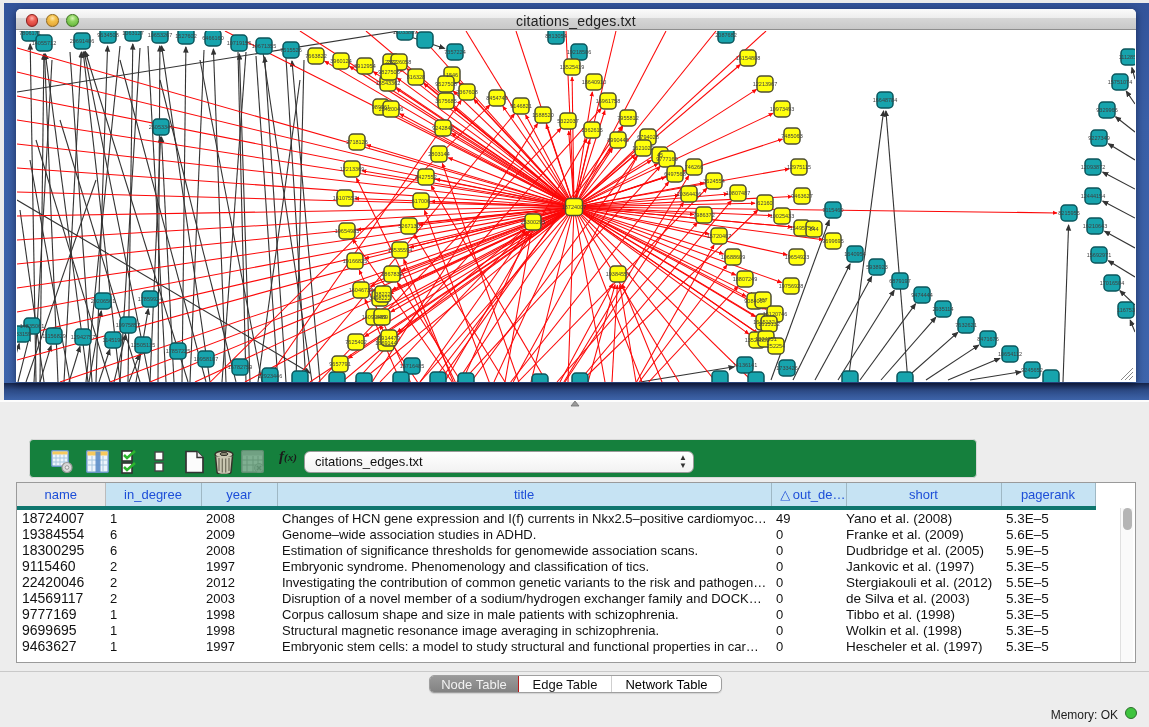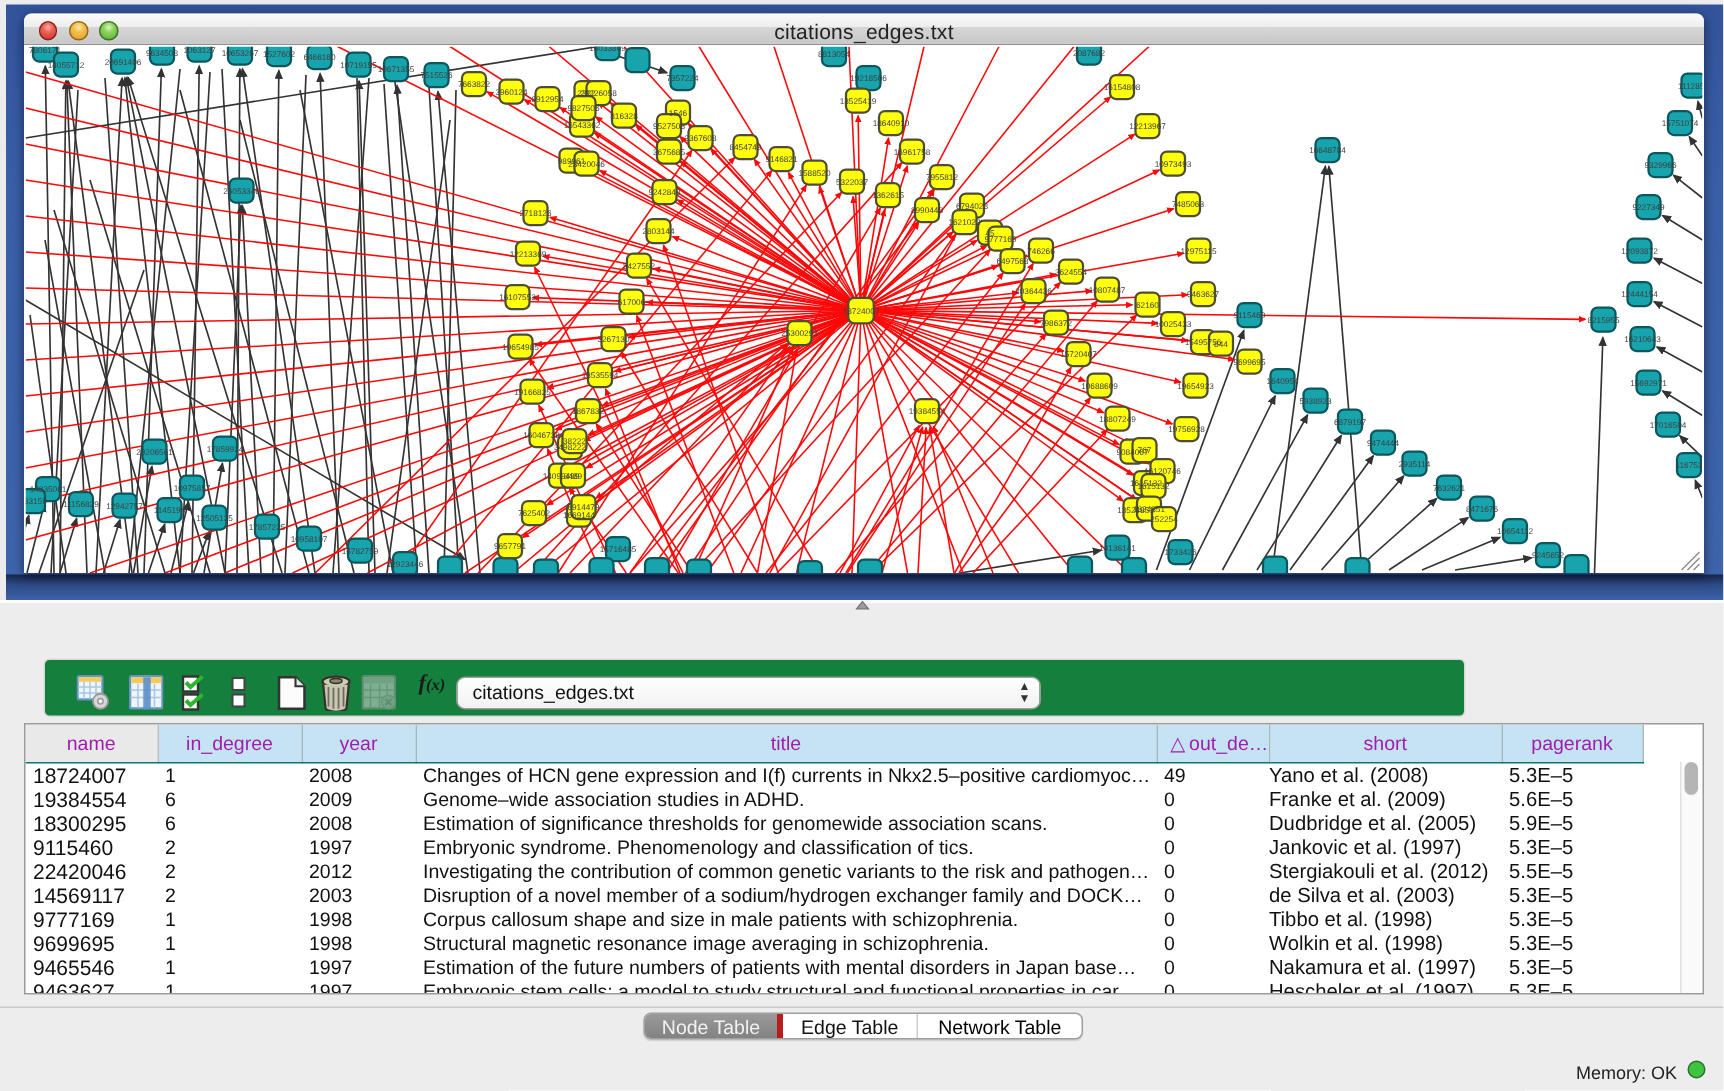--- a/index.html
+++ b/index.html
@@ -29,38 +29,38 @@
   border-bottom:1px solid #d0d0d0; }
 #ptitle .t { position:absolute; left:10px; top:6px; font-size:13px; color:#333; }
 #toolpanel { position:absolute; left:29px; top:39px; width:948px; height:39px;
   background:#15803d; border:1px solid #d8d8d8; border-radius:4px; }
 #combo { position:absolute; left:274px; top:11px; width:390px; height:22px; background:linear-gradient(180deg,#ffffff,#f2f2f2);
   border:1px solid #9a9a9a; border-radius:6px; font-size:13px; color:#111; line-height:20px; padding-left:10px; }
 #combo .arr { position:absolute; right:6px; top:2px; font-size:8px; color:#333; line-height:8px; text-align:center; }
 #tbl { position:absolute; left:16px; top:82px; width:1120px; height:181px; background:#fff;
   border:1px solid #9a9a9a; overflow:hidden; }
 table { border-collapse:collapse; table-layout:fixed; width:1078px; font-size:13px; color:#111; }
-th { background:#c6e3f3; font-weight:normal; font-size:13px; color:#a21caf; height:25px;
-  border-right:1px solid #9fb8c4; border-bottom:1px solid #0f766e; text-align:center; padding:0; overflow:hidden; white-space:nowrap; }
+th { background:#c6e3f3; font-weight:normal; font-size:13px; color:#1d4ed8; height:25px;
+  border-right:1px solid #9fb8c4; border-bottom:4px solid #0f766e; text-align:center; padding:0; overflow:hidden; white-space:nowrap; }
 th.h0 { background:#e9e9e9; border-right:1px solid #bbb; }
 td { height:15.6px; padding:0 0 0 5px; overflow:hidden; white-space:nowrap; }
 td.c5 { text-align:left; padding:0 30px 0 0; font-size:13.5px; }
 td.c0 { font-size:14px; }
 td.c6 { font-size:13.5px; }
 tr { height:15.6px; }
 #scrollv { position:absolute; right:2px; top:25px; width:13px; height:154px; background:#fafafa; border-left:1px solid #e0e0e0; }
 #scrollv .thumb { position:absolute; left:1.5px; top:0px; width:9px; height:22px; background:#b5b5b5; border-radius:5px; }
 
 #segwrap { position:absolute; left:0; top:271px; width:100%; height:1px; background:#c9c9c9; }
 #segs { position:absolute; left:429px; top:275px; width:293px; height:18px; background:#fff;
   border:1px solid #9f9f9f; border-radius:5px; overflow:hidden; font-size:13px;
   box-shadow:0 1px 1px rgba(0,0,0,0.12); }
 #segs div { float:left; height:100%; line-height:17px; text-align:center; }
 #seg1 { width:88px; background:linear-gradient(180deg,#9a9a9a,#828282); color:#f2f2f2; }
-#seg2 { width:93px; color:#111; border-left:4px solid #b91c1c; }
+#seg2 { width:93px; color:#111; border-left:1px solid #b91c1c; }
 #seg3 { width:110px; color:#000000; border-left:1px solid #cfcfcf; }
 #memory { position:absolute; right:31px; top:308px; font-size:12px; color:#222; }
 #memdot { position:absolute; right:12px; top:307px; width:12px; height:12px; border-radius:50%;
   background:#3ec43e; border:1.5px solid #2c6e2c; }
 
 .ti { position:absolute; top:10px; }
 </style></head>
 <body>
 <div id="stage">
   <div id="graphzone">
@@ -756,29 +756,20 @@
 <tr>
               <td class="c0">9699695</td>
               <td class="c1">1</td>
               <td class="c2">1998</td>
               <td class="c3">Structural magnetic resonance image averaging in schizophrenia.</td>
               <td class="c4">0</td>
               <td class="c5">Wolkin et al. (1998)</td>
               <td class="c6">5.3E–5</td>
             </tr>
 <tr>
-              <td class="c0">9465546</td>
-              <td class="c1">1</td>
-              <td class="c2">1997</td>
-              <td class="c3">Estimation of the future numbers of patients with mental disorders in Japan base…</td>
-              <td class="c4">0</td>
-              <td class="c5">Nakamura et al. (1997)</td>
-              <td class="c6">5.3E–5</td>
-            </tr>
-<tr>
               <td class="c0">9463627</td>
               <td class="c1">1</td>
               <td class="c2">1997</td>
               <td class="c3">Embryonic stem cells: a model to study structural and functional properties in car…</td>
               <td class="c4">0</td>
               <td class="c5">Hescheler et al. (1997)</td>
               <td class="c6">5.3E–5</td>
             </tr>
       </tbody>
         </table>

